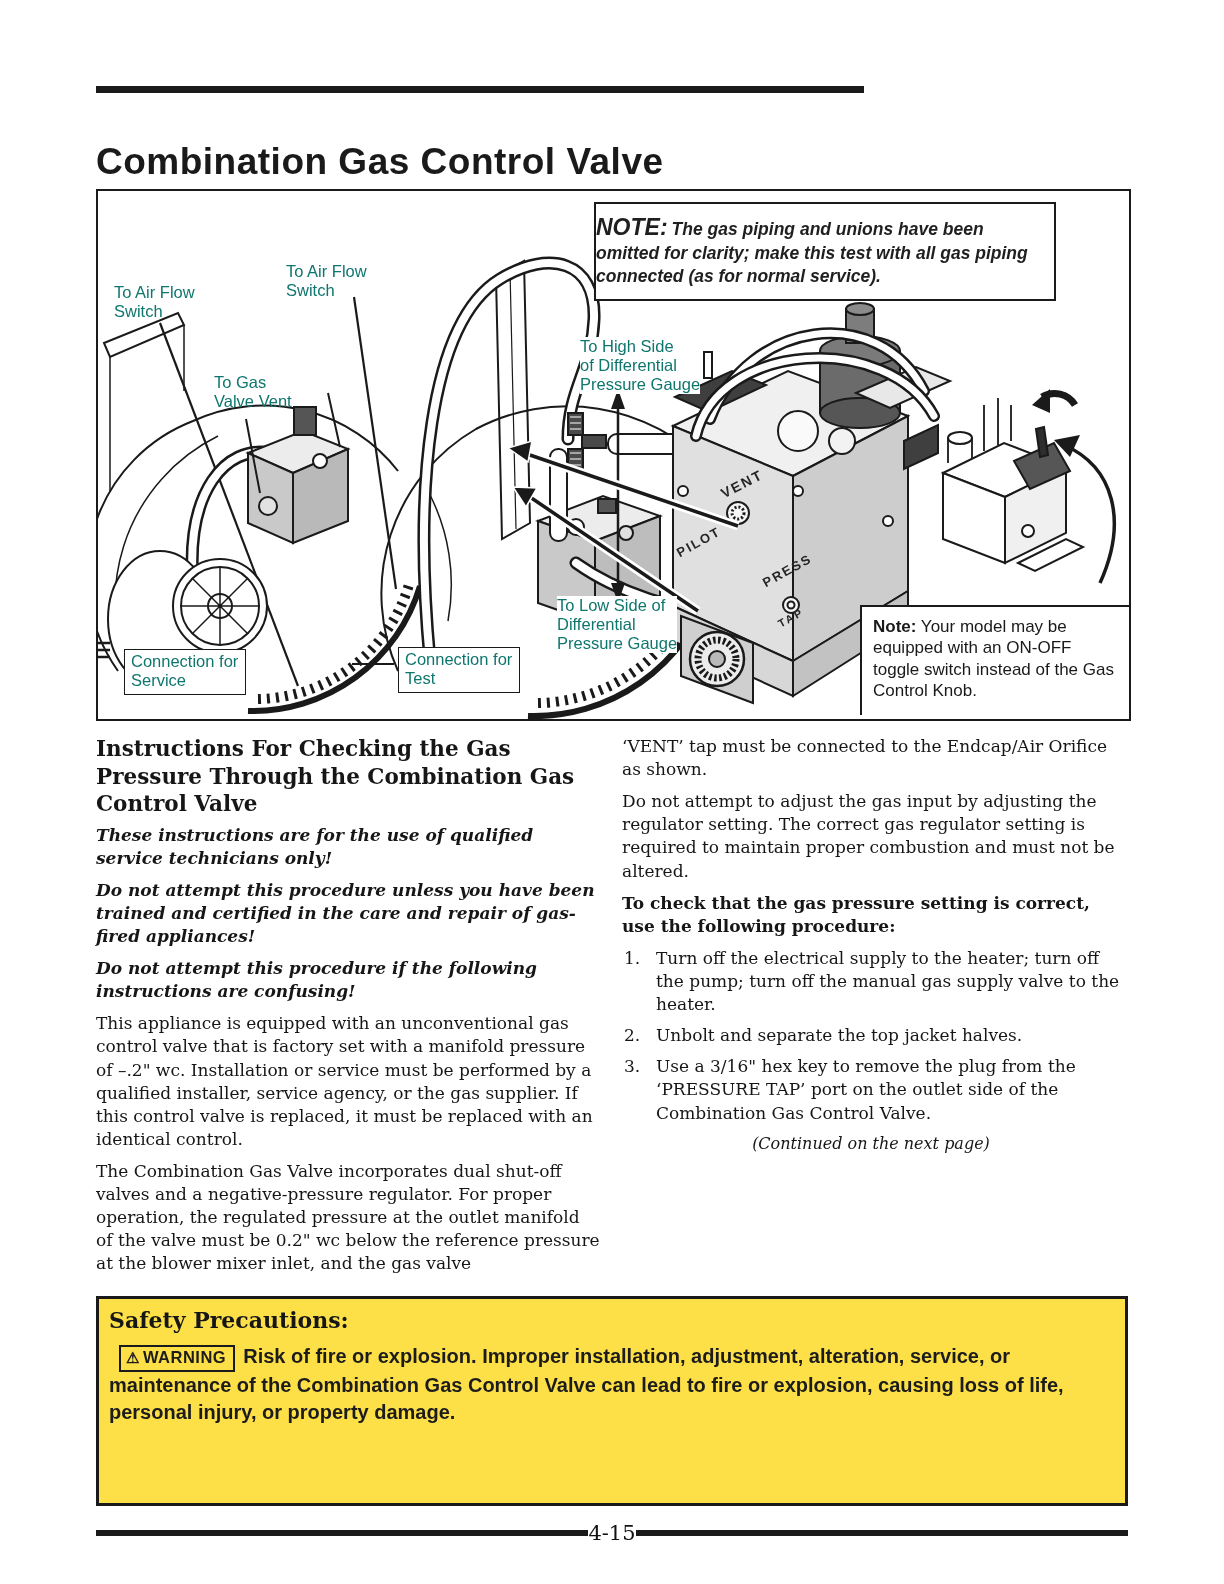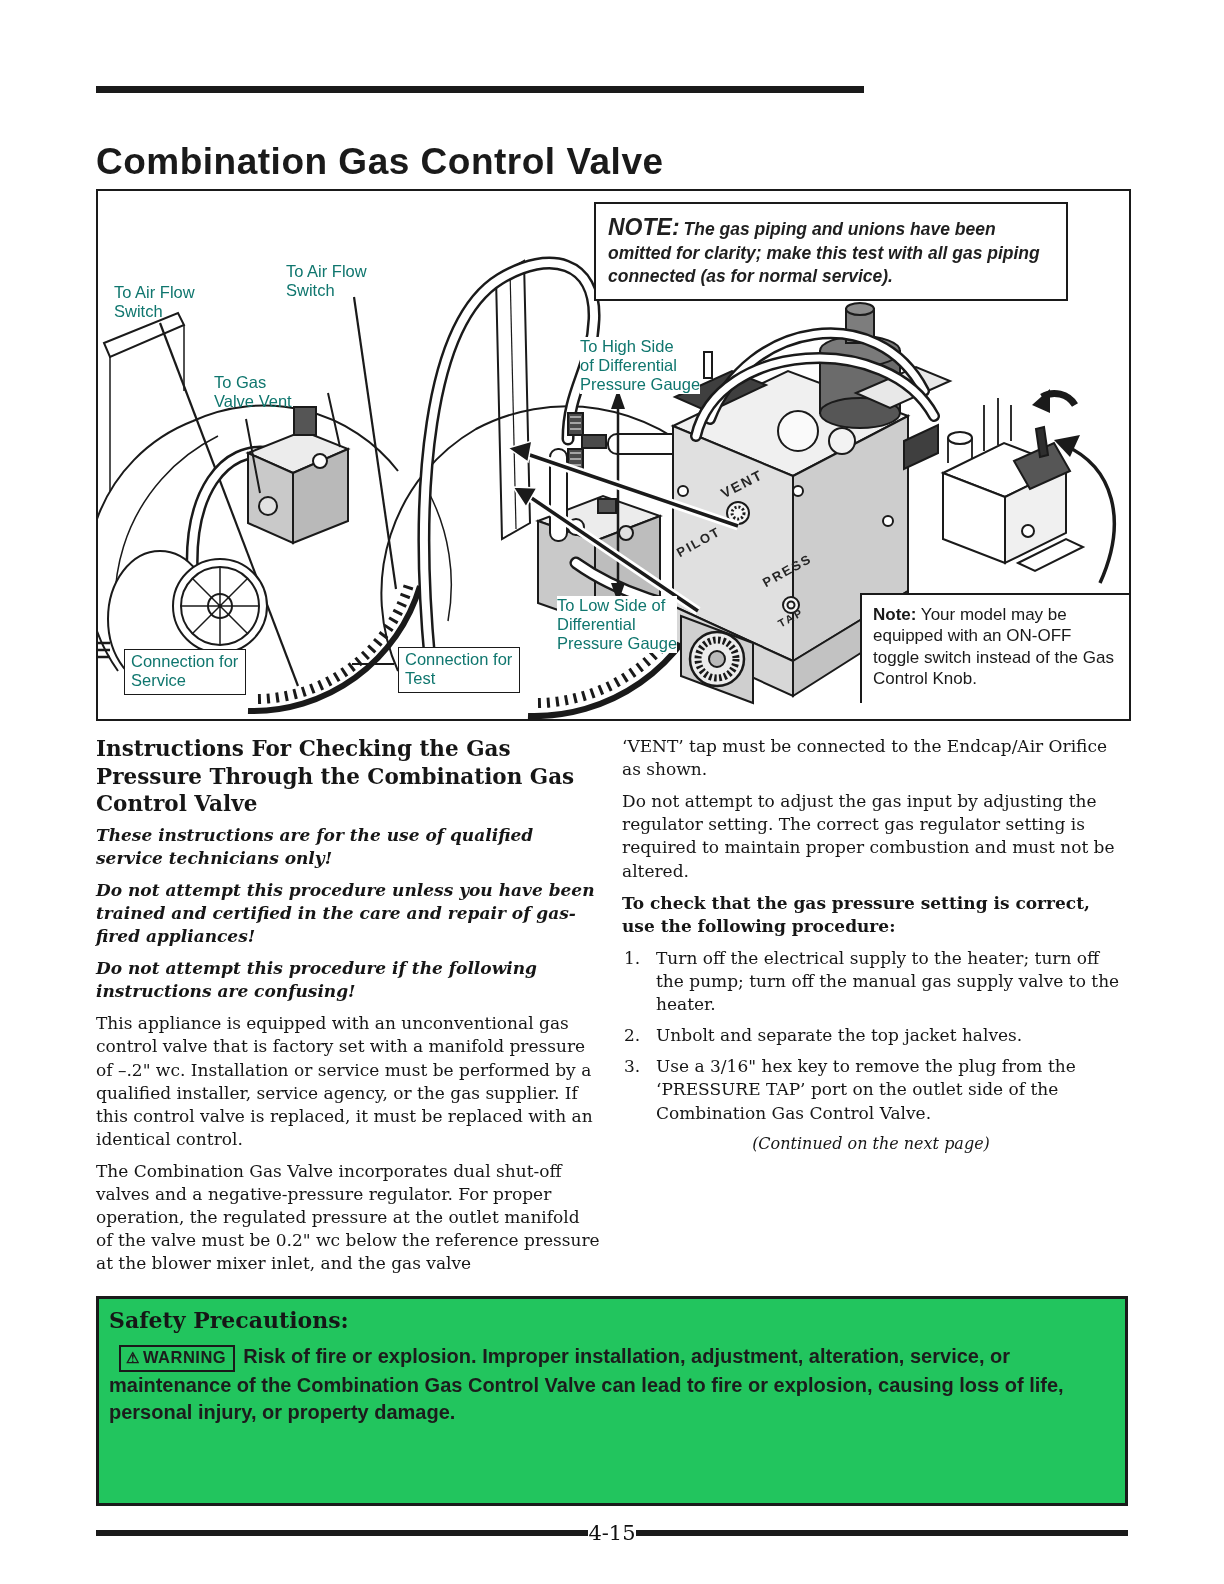--- a/index.html
+++ b/index.html
@@ -8,48 +8,48 @@
   
   .top-rule{position:absolute;left:96px;top:86px;width:768px;height:7px;background:#1a1a1a;}
   .doc-title{position:absolute;left:96px;top:116px;width:900px;
              font-family:"Liberation Sans",sans-serif;font-weight:bold;
              font-size:37px;letter-spacing:.5px;color:#1a1a1a;}
   
   .figure{position:absolute;left:96px;top:189px;width:1031px;height:528px;
           border:2.5px solid #1a1a1a;background:#fff;}
   .fig-svg{position:absolute;left:0;top:0;width:100%;height:100%;}
   .note-box{position:absolute;left:496px;top:11px;width:446px;border:2.5px solid #1a1a1a;
-            background:#fff;padding:8px 12px 10px 12px;
+            background:#fff;padding:8px 12px 10px 0;
             font-family:"Liberation Sans",sans-serif;font-weight:bold;font-style:italic;
             font-size:17.5px;line-height:1.32;color:#1f1f1f;}
   .note-box .note-lead{font-size:23px;font-style:italic;margin-right:4px;}
   .fig-label{position:absolute;font-family:"Liberation Sans",sans-serif;font-size:16.5px;
              line-height:1.16;color:#0f766e;white-space:pre-line;}
   .fig-label.boxed{border:1.5px solid #1a1a1a;background:#fff;padding:2px 7px 4px 6px;}
-  .model-note{position:absolute;right:0;bottom:16px;width:248px;background:#fff;
+  .model-note{position:absolute;right:0;bottom:4px;width:248px;background:#fff;
               border-top:2px solid #1a1a1a;border-left:2px solid #1a1a1a;
               padding:9px 8px 14px 11px;font-family:"Liberation Sans",sans-serif;
               font-size:17px;line-height:1.25;color:#1a1a1a;}
   .valve-mark{position:absolute;font-family:"Liberation Sans",sans-serif;font-weight:bold;
               color:#262626;letter-spacing:2px;transform-origin:left top;}
   
   .col{position:absolute;top:735px;font-size:17px;line-height:1.36;}
   .col-left{left:96px;width:504px;}
   .col-right{left:622px;width:498px;}
   .col h2{font-size:21.5px;line-height:1.28;margin:0 0 6px 0;font-weight:bold;}
   .col p{margin:0 0 9px 0;}
   .bi{font-weight:bold;font-style:italic;}
   .b{font-weight:bold;}
   ol.steps{list-style:none;margin:0 0 6px 0;padding:0;counter-reset:s;}
   ol.steps li{position:relative;padding-left:34px;margin:0 0 8px 0;counter-increment:s;}
   ol.steps li::before{content:counter(s) ".";position:absolute;left:2px;top:0;}
   .continued{font-style:italic;text-align:center;margin-top:20px;font-size:16px;}
   
   .safety{position:absolute;left:96px;top:1296px;width:1032px;height:210px;
-          border:3px solid #1a1a1a;background:#22c55e;box-sizing:border-box;
+          border:3px solid #1a1a1a;background:#fde047;box-sizing:border-box;
           padding:8px 16px 0 10px;}
   .safety h3{margin:0 0 10px 0;font-size:22px;font-weight:bold;font-family:"DejaVu Serif",serif;}
   .safety .warn-text{font-family:"Liberation Sans",sans-serif;font-weight:bold;
                      font-size:20px;line-height:1.33;color:#1c1c1c;margin:0;}
   .warn-chip{display:inline-block;border:2px solid #1a1a1a;padding:0 7px 1px 5px;
              font-size:16.5px;letter-spacing:.5px;margin:0 8px 0 10px;white-space:nowrap;}
   .warn-chip .tri{font-size:15px;margin-right:3px;}
   
   .footer{position:absolute;left:96px;top:1521px;width:1032px;display:flex;align-items:center;}
   .footer .rule{flex:1;height:6px;background:#1a1a1a;}

